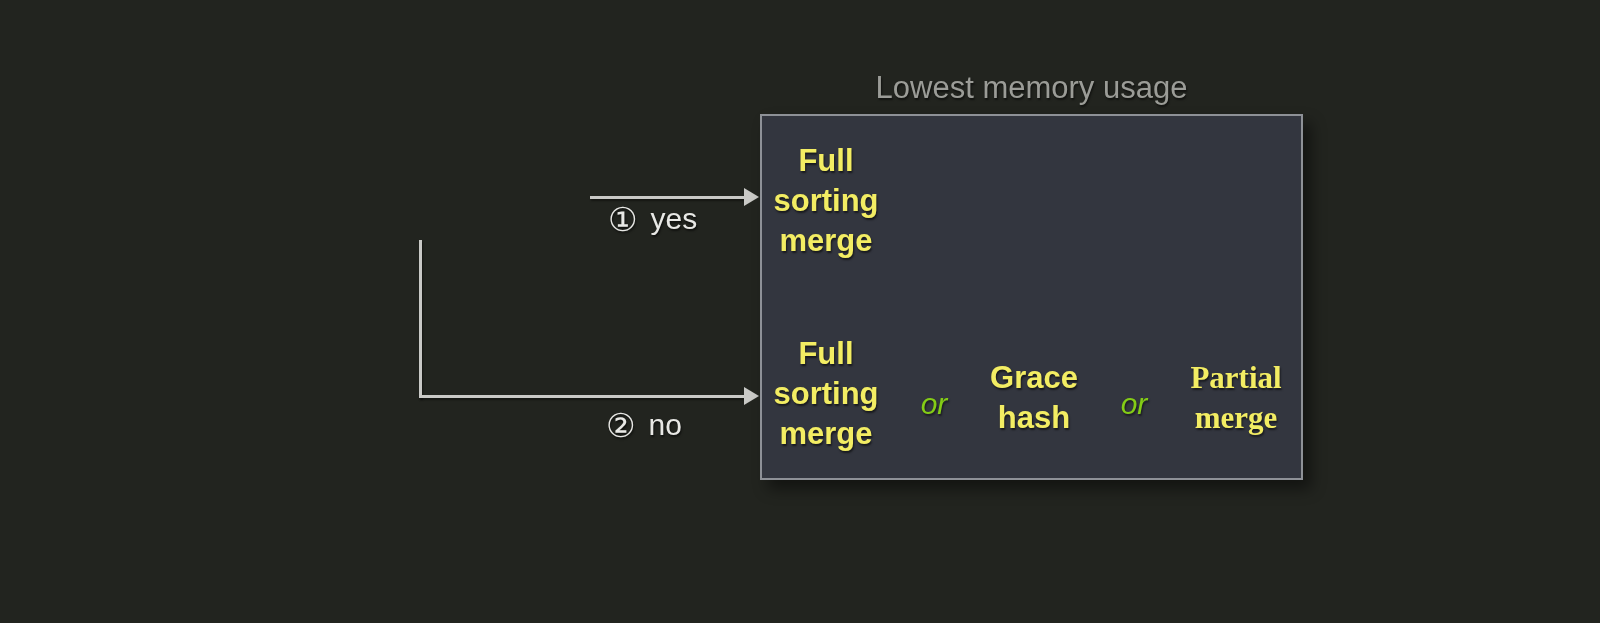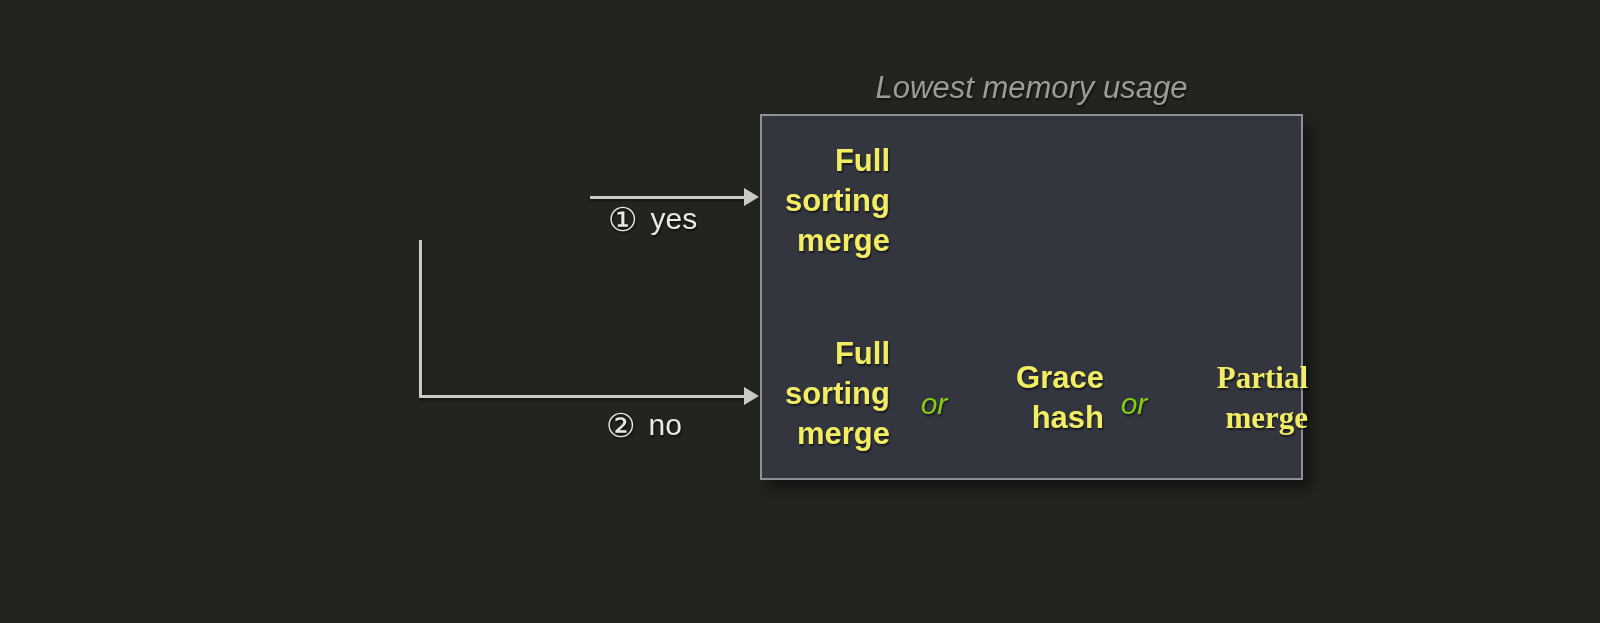--- a/index.html
+++ b/index.html
@@ -65,21 +65,20 @@
 
   
   .caption {
     position: absolute;
     left: 760px;
     width: 543px;
     text-align: center;
     color: #9b9c97;
     font-size: 31px;
     text-shadow: 1px 2px 2px rgba(0,0,0,0.5);
-    font-style: italic;
   }
   #caption-top    { top: 70px; }
   #caption-bottom { top: 489px; }
 
   
   .algo-box {
     position: absolute;
     left: 760px;
     top: 114px;
     width: 539px;
@@ -87,21 +86,21 @@
     background: #33363f;
     border: 2px solid #8e9197;
     box-shadow: 8px 9px 14px rgba(0,0,0,0.45);
   }
   .algo {
     position: absolute;
     color: #f3ed63;
     font-weight: bold;
     font-size: 31px;
     line-height: 40px;
-    text-align: right;
+    text-align: center;
     white-space: pre-line;
     text-shadow: 1px 2px 2px rgba(0,0,0,0.55);
   }
   #algo-sorted { left: 0;     top: 25px;  width: 128px; }
   #algo-u1     { left: 0;     top: 218px; width: 128px; }
   #algo-u2     { left: 202px; top: 242px; width: 140px; }
   #algo-u3     { left: 402px; top: 242px; width: 144px; font-family: Liberation Serif, serif; }
   .or {
     position: absolute;
     color: #84cc16;

